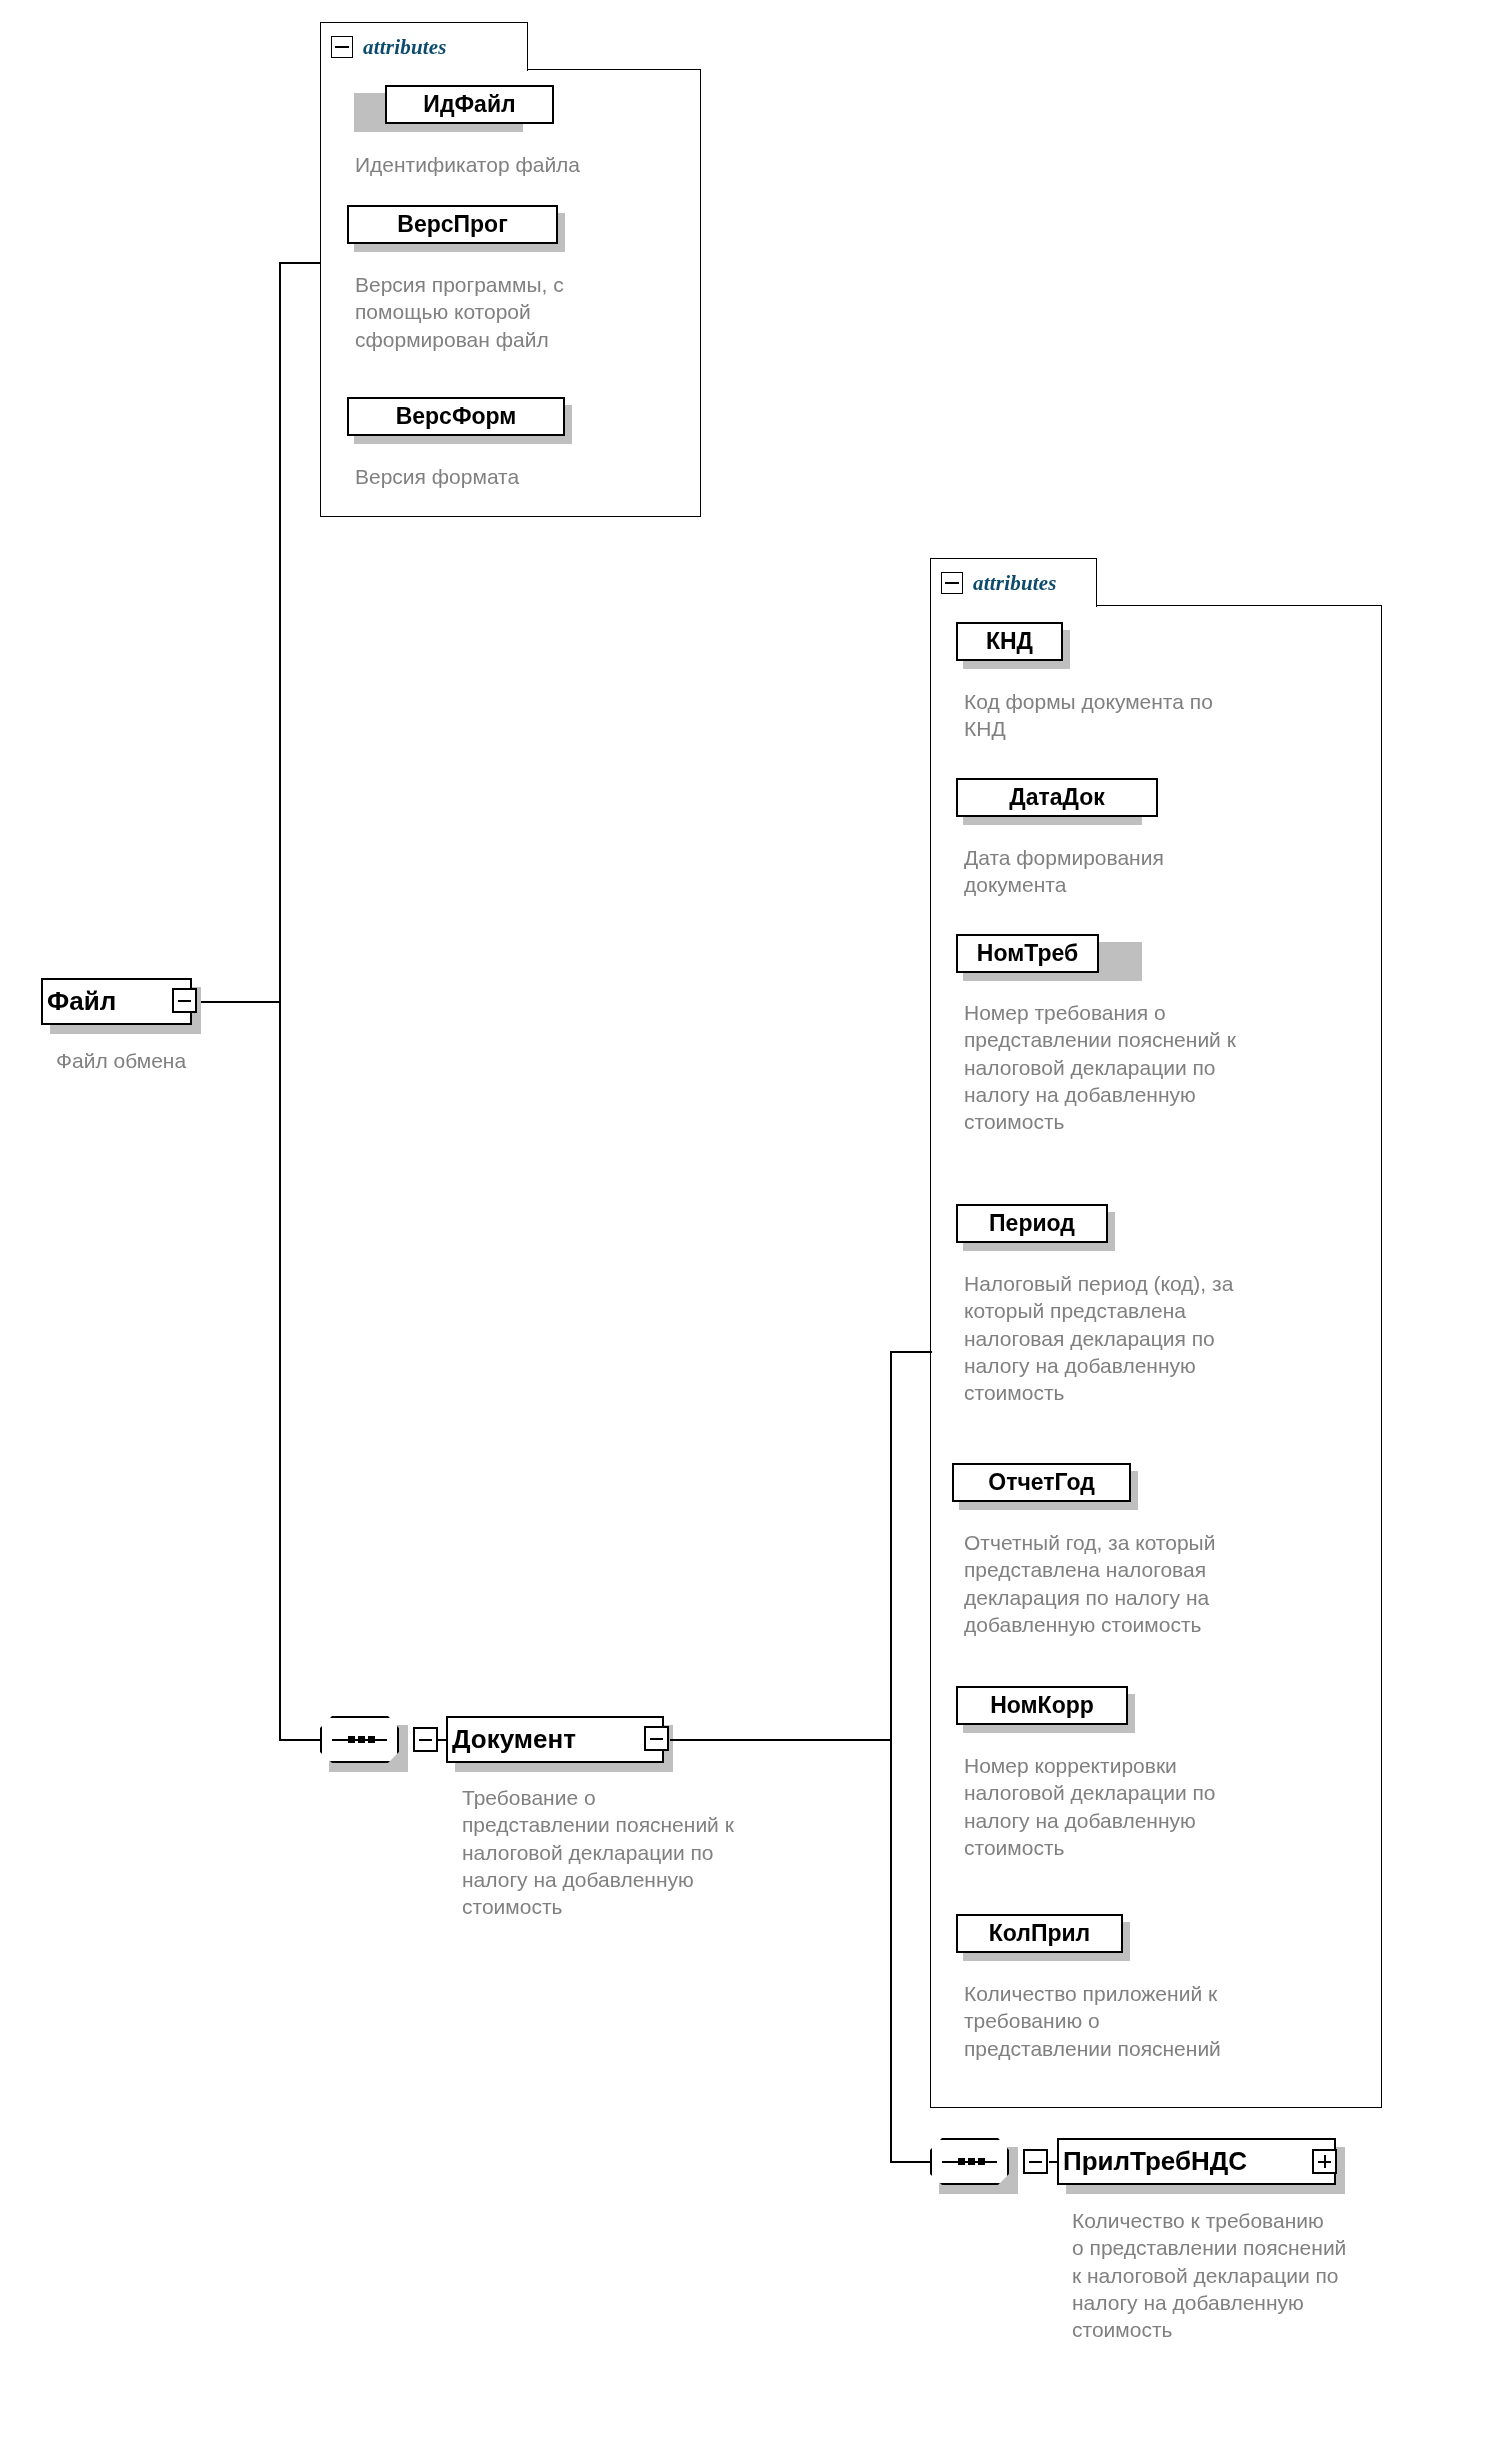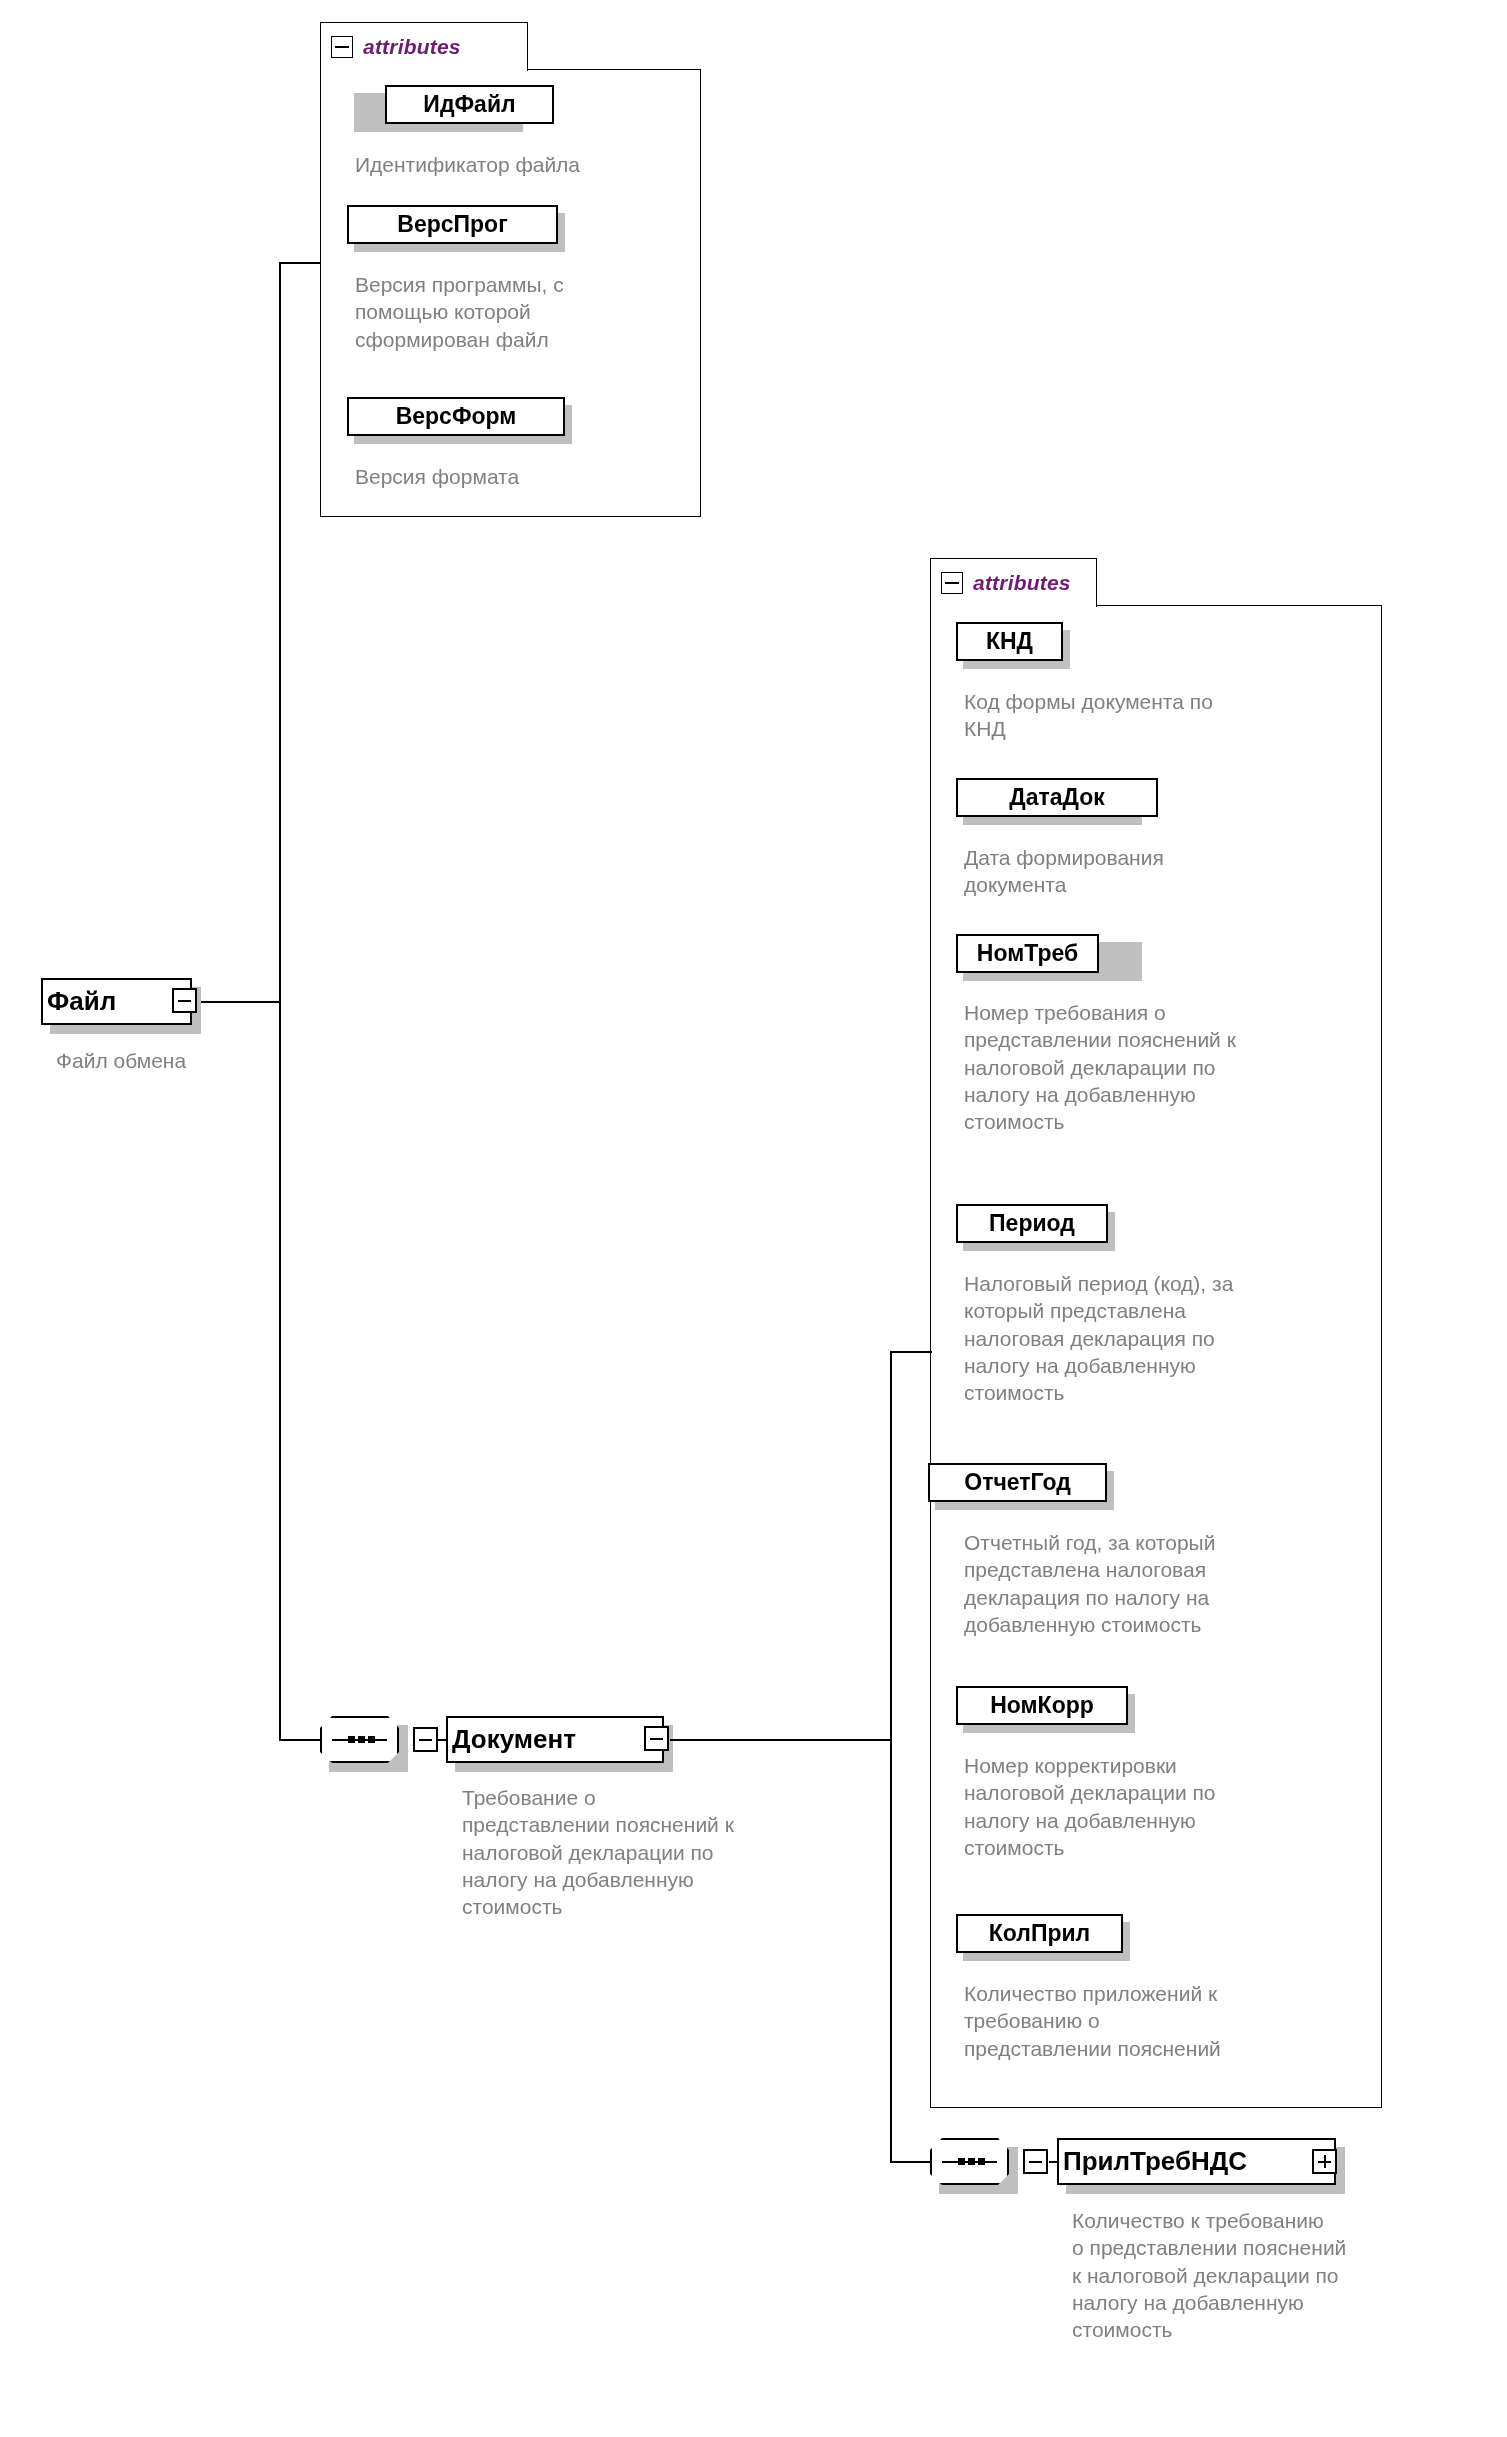--- a/index.html
+++ b/index.html
@@ -28,22 +28,22 @@
 
   .expander{
       width:22px;height:22px;border:1.7px solid #000;box-sizing:border-box;
       background:#fff;position:relative;flex:0 0 auto;
   }
   .expander::before{
       content:"";position:absolute;left:3.4px;right:3.4px;top:50%;
       height:1.7px;margin-top:-0.8px;background:#000;
   }
   .attr-tab-label{
-      font-style:italic;font-weight:bold;font-size:21px;color:#701a75;
-      font-family:Liberation Sans, sans-serif;letter-spacing:0.2px;
+      font-style:italic;font-weight:bold;font-size:21px;color:#0c4a6e;
+      font-family:Liberation Serif, serif;letter-spacing:0.2px;
   }
 
   
   .chip{
       position:absolute;border:2.5px solid #000;background:#fff;box-sizing:border-box;
       display:flex;align-items:center;justify-content:center;
       font-weight:bold;font-size:23px;color:#000;white-space:nowrap;
       padding:0 12px;height:39px;
   }
   .chip::after{
@@ -174,21 +174,21 @@
   <div class="chipwrap" style="left:956px;top:1204px;">
     <div class="shadow" style="left:6.8px;top:7.6px;width:152px;height:39px;"></div>
     <div class="chip" style="position:relative;width:152px;">Период</div>
   </div>
   <div class="desc" style="left:964px;top:1270px;width:397px;">Налоговый период (код), за
 который представлена
 налоговая декларация по
 налогу на добавленную
 стоимость</div>
 
-  <div class="chipwrap" style="left:928px;top:1463px;text-align:right;">
+  <div class="chipwrap" style="left:952px;top:1463px;text-align:right;">
     <div class="shadow" style="left:6.8px;top:7.6px;width:179px;height:39px;"></div>
     <div class="chip" style="position:relative;width:179px;">ОтчетГод</div>
   </div>
   <div class="desc" style="left:964px;top:1529px;width:397px;">Отчетный год, за который
 представлена налоговая
 декларация по налогу на
 добавленную стоимость</div>
 
   <div class="chipwrap" style="left:956px;top:1686px;">
     <div class="shadow" style="left:6.8px;top:7.6px;width:172px;height:39px;"></div>

